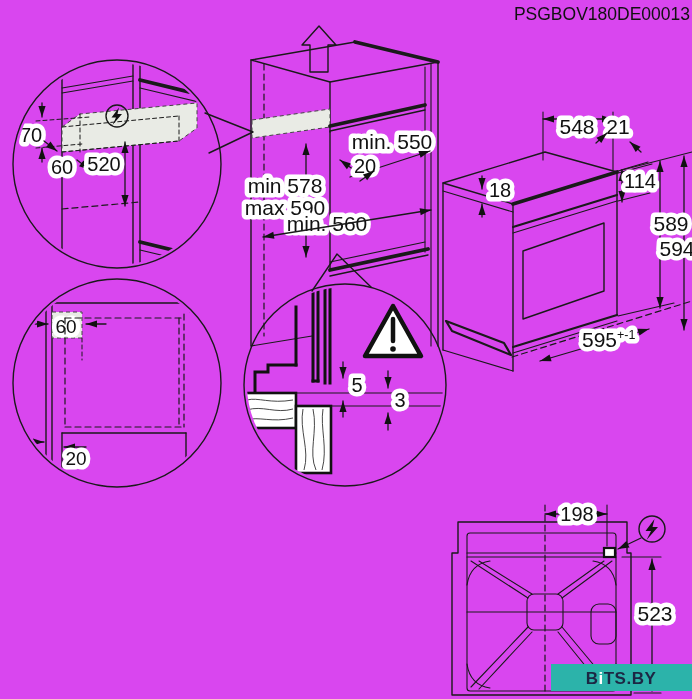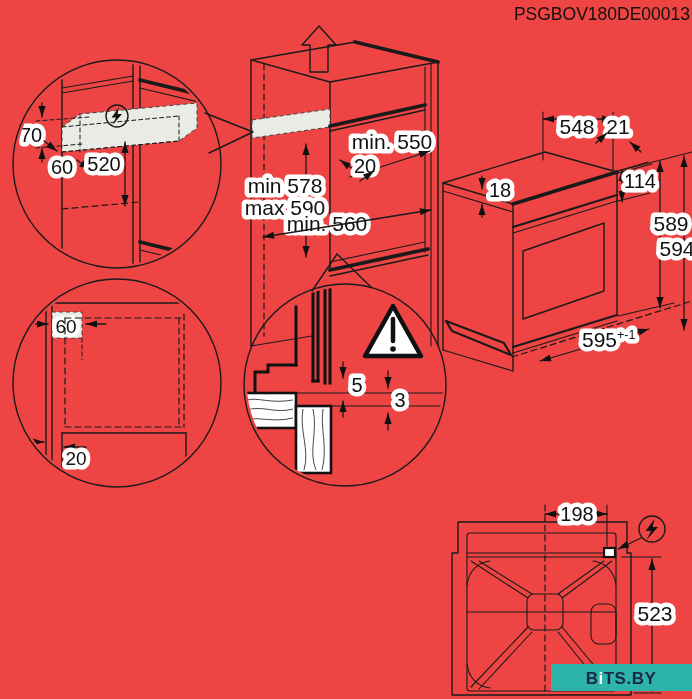--- a/index.html
+++ b/index.html
@@ -1,16 +1,16 @@
 <!DOCTYPE html>
 <html><head>
 <meta charset="utf-8">
 <style>
   html,body { margin:0; padding:0; background:#ffffff; }
-  .page { width:692px; height:699px; position:relative; background:#ef4444; overflow:hidden;
+  .page { width:692px; height:699px; position:relative; background:#d946ef; overflow:hidden;
           font-family:"Liberation Sans", sans-serif; }
   svg { display:block; }
   .ln  { stroke:#1a1a1a; stroke-width:1.4; fill:none; stroke-linecap:round; stroke-linejoin:round; }
   .thn { stroke-width:1.1; }
   .md  { stroke-width:2.2; }
   .thk { stroke-width:3.8; }
   .dsh { stroke-dasharray:6 4; stroke-width:1.2; }
   .dsh2{ stroke-dasharray:4 3; stroke-width:1; }
   .dim { stroke-width:1.3; }
   text { font-family:"Liberation Sans", sans-serif; fill:#111; }

